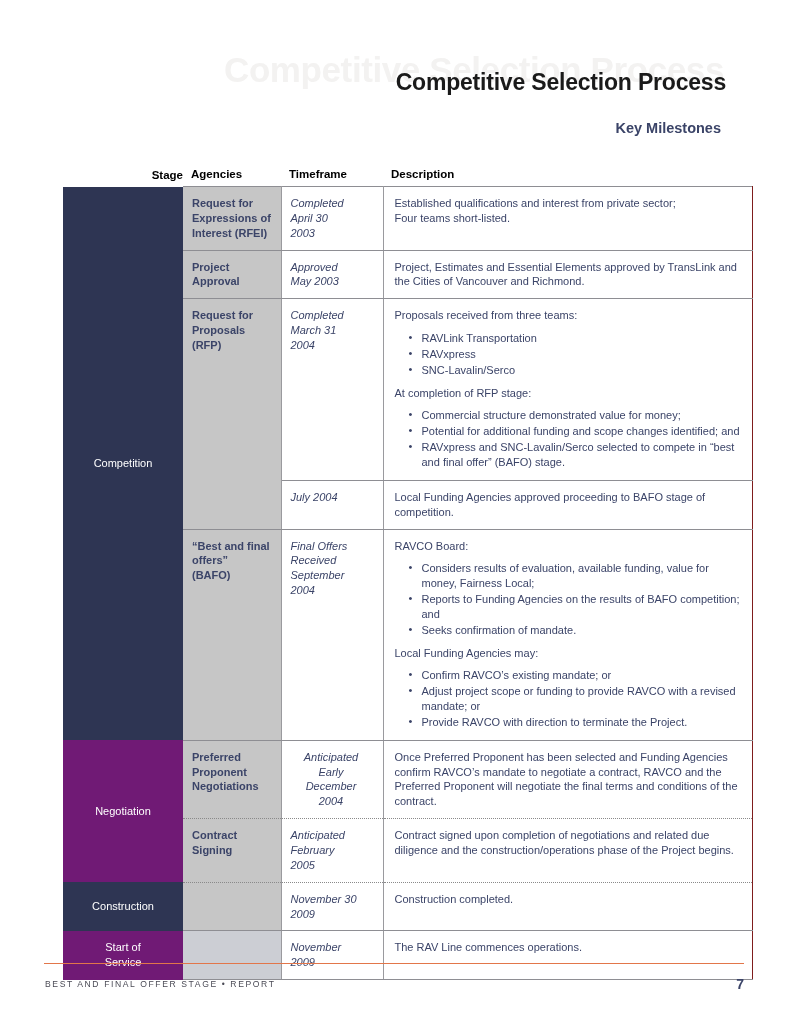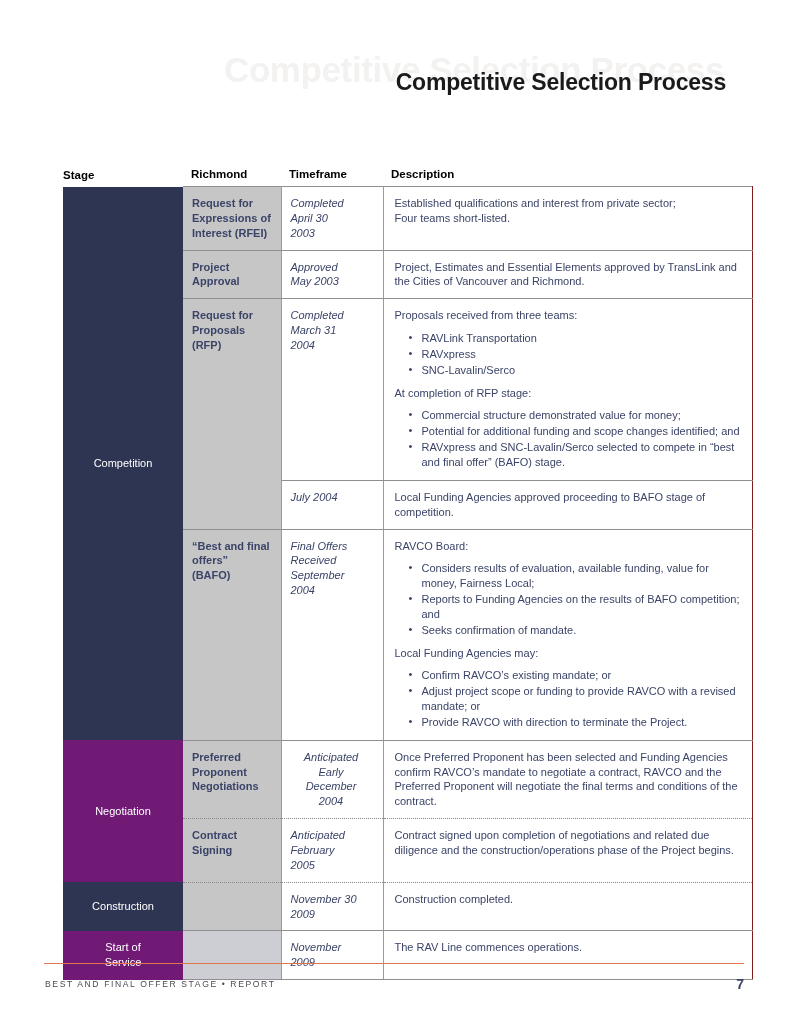--- a/index.html
+++ b/index.html
@@ -38,21 +38,21 @@
   col.c-stage{width:120px;}
   col.c-mile{width:98px;}
   col.c-time{width:102px;}
   col.c-desc{width:369px;}
 
   thead th{
     padding:0 0 6px 0;
     font-size:11.5px;font-weight:bold;color:#000000;
     vertical-align:bottom;border:none;background:#fff;
   }
-  th.h-stage{text-align:left;}
+  th.h-stage{text-align:right;}
   th.h-mile,th.h-time,th.h-desc{text-align:left;padding-left:8px;}
 
   tbody td{
     vertical-align:top;
     font-size:11px;
     line-height:1.35;
     border-top:1px solid #8e8e93;
     border-bottom:1px solid #8e8e93;
   }
 
@@ -132,34 +132,35 @@
     text-align:right;
     font-size:14px;font-weight:bold;color:#3b4468;
   }
 </style>
 </head>
 <body>
 
 <div id="header">
   <div id="watermark">Competitive Selection Process</div>
   <div id="page-title">Competitive Selection Process</div>
+  <div id="subtitle">Key Milestones</div>
 </div>
 
 <div id="table-wrap">
   <table class="ms">
     <colgroup>
       <col class="c-stage">
         <col class="c-mile">
         <col class="c-time">
         <col class="c-desc">
     </colgroup>
     <thead>
       <tr>
         <th class="h-stage">Stage</th>
-        <th class="h-mile">Richmond</th>
+        <th class="h-mile">Agencies</th>
         <th class="h-time">Timeframe</th>
         <th class="h-desc">Description</th>
       </tr>
     </thead>
     <tbody id="tbody">
         <tr>
           <td class="stage navy" rowspan="5"><span>Competition</span></td>
           <td class="mile">Request for<br>Expressions of<br>Interest (RFEI)</td>
           <td class="time">Completed<br>April 30<br>2003</td>
           <td class="desc">

